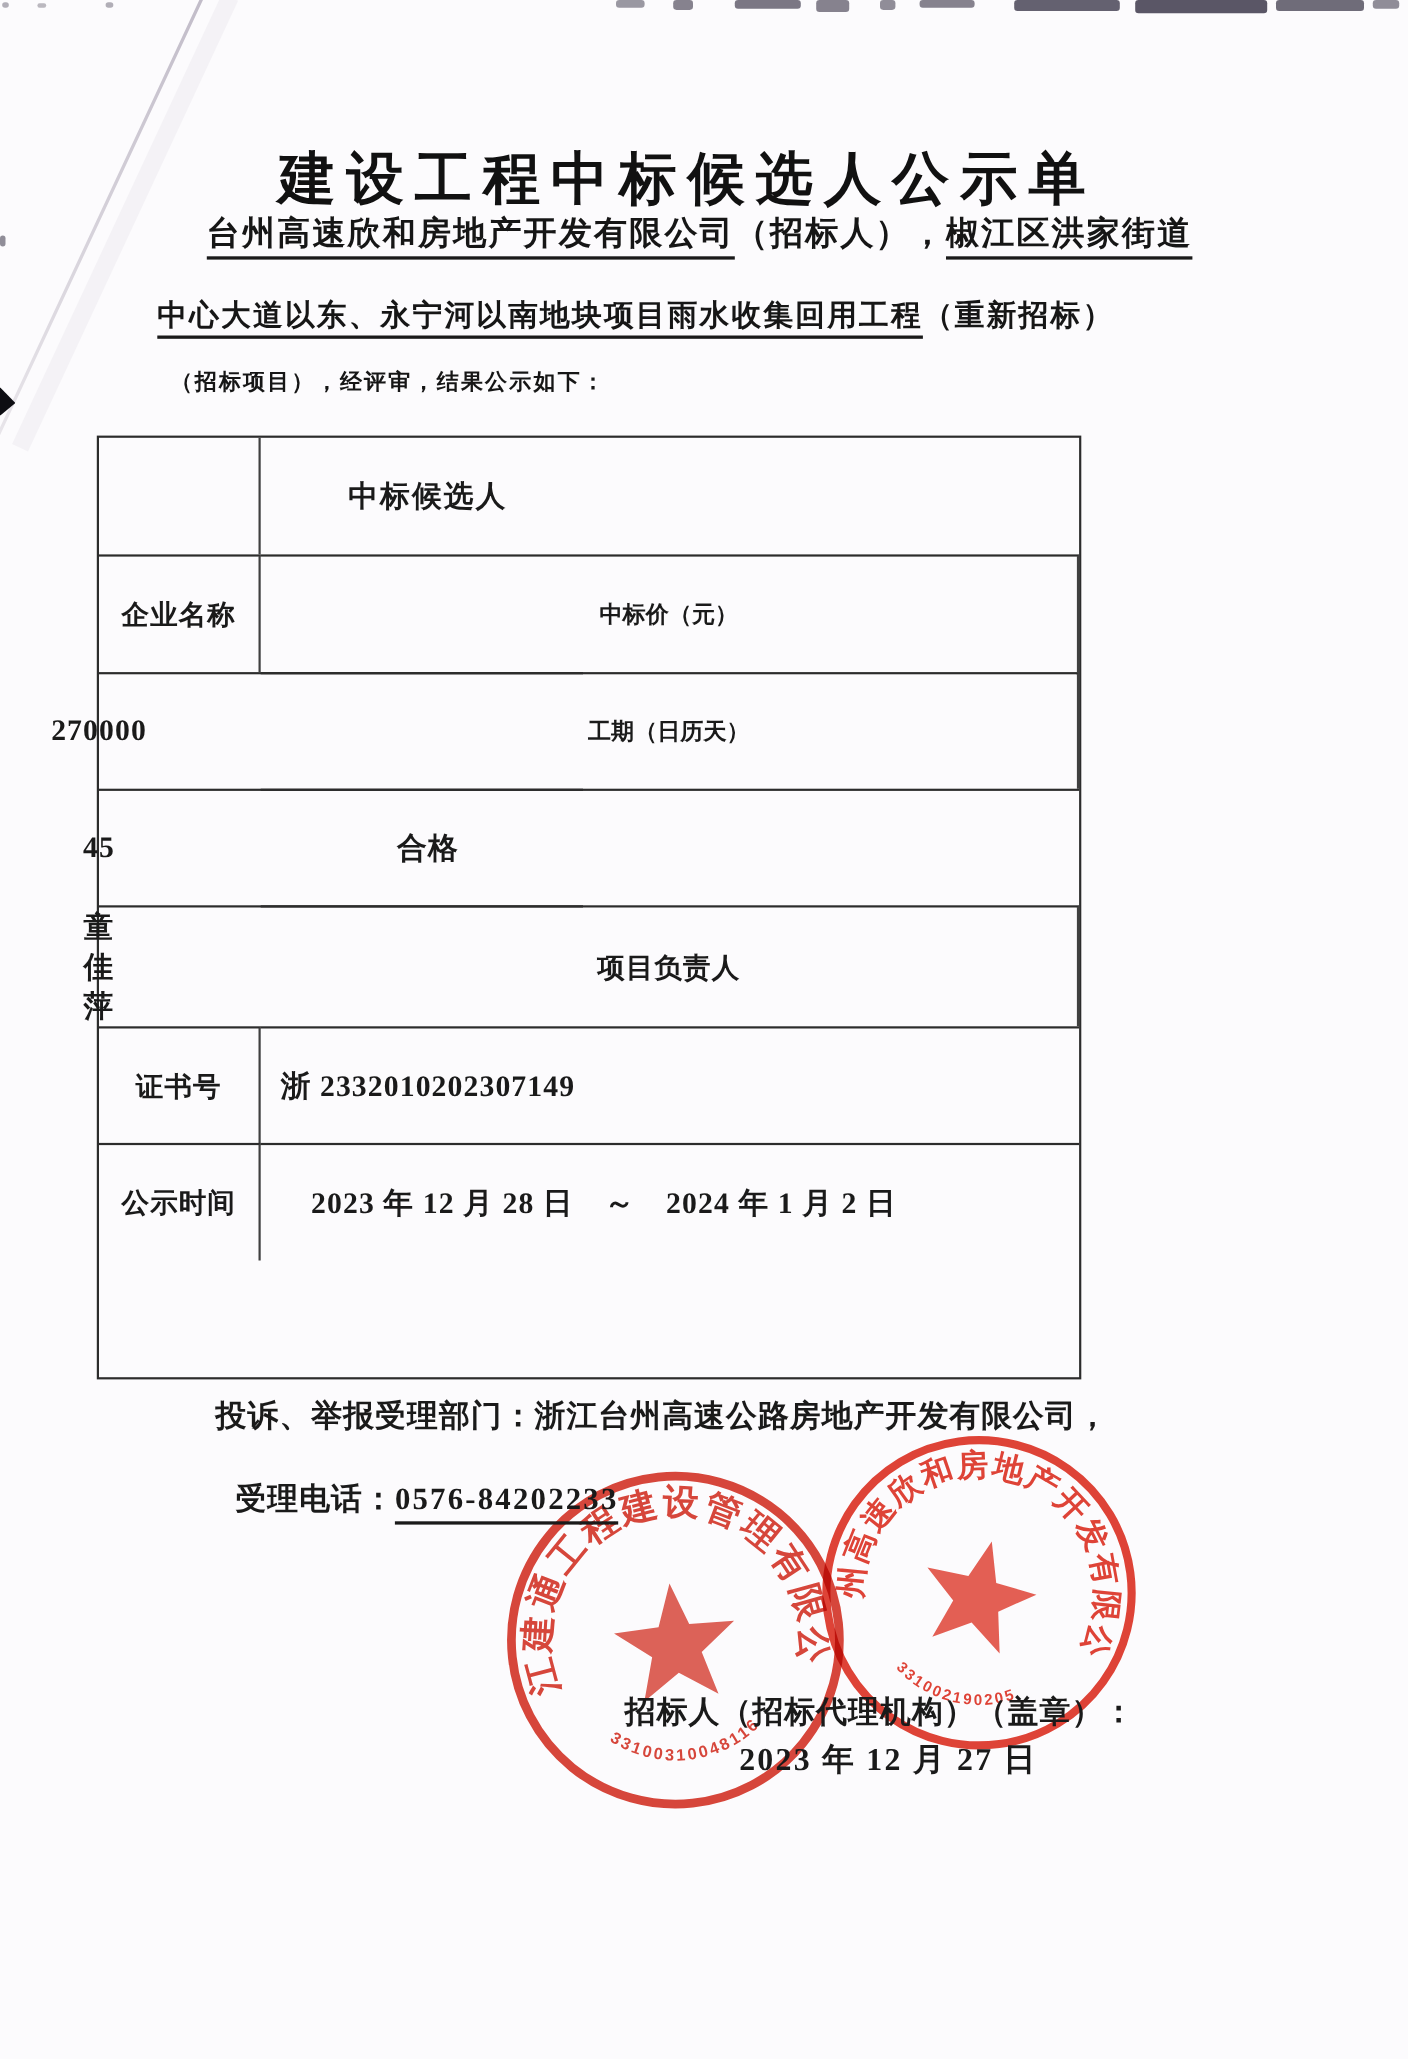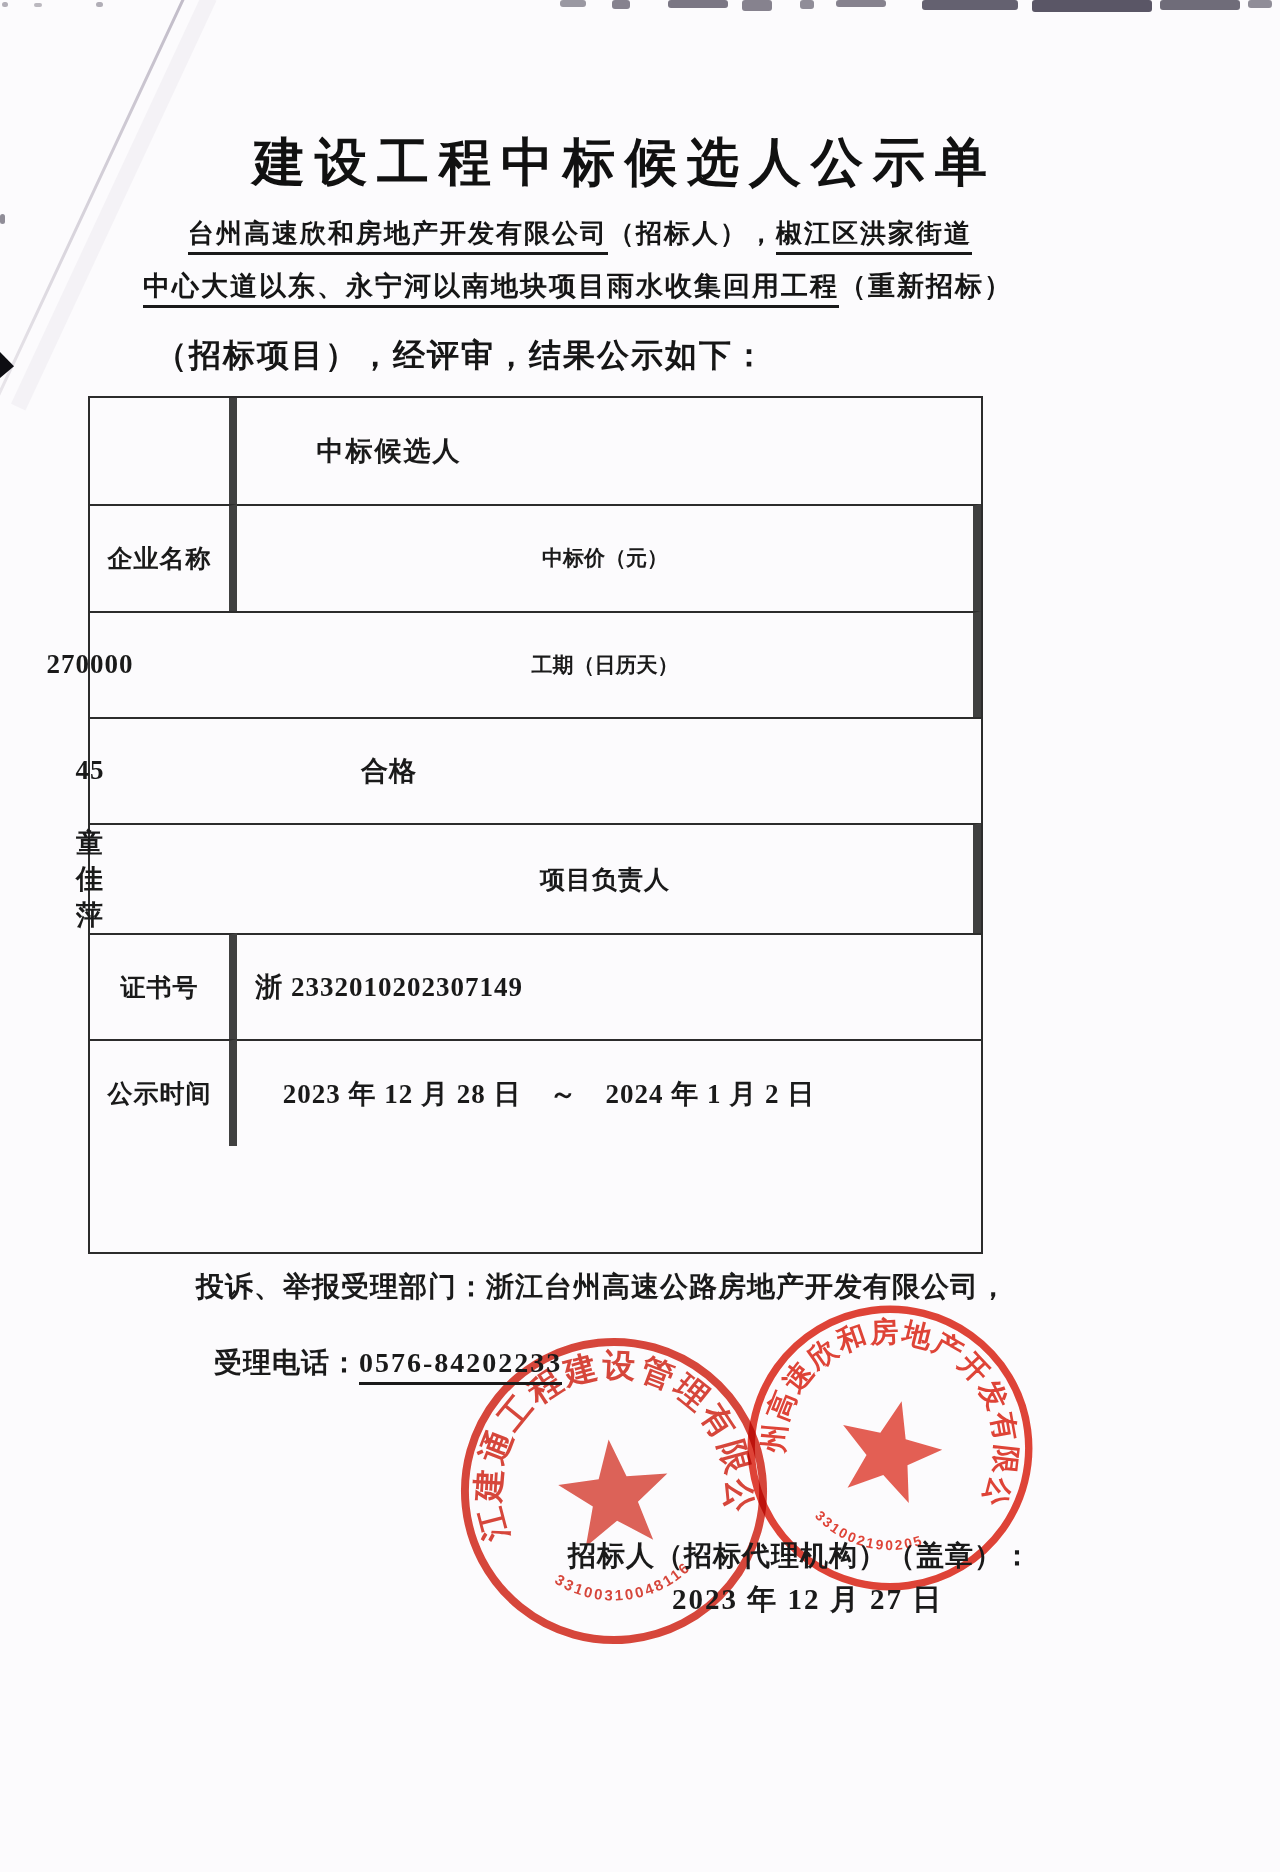--- a/index.html
+++ b/index.html
@@ -10,38 +10,38 @@
     color:#1a1a1a;
   }
   .abs{position:absolute;white-space:nowrap;}
   
   .doc-title{
     left:253px;top:128px;
     font-family:"Liberation Sans","DejaVu Sans",sans-serif;
     font-weight:700;font-size:52px;letter-spacing:10px;color:#111;
   }
   .intro{font-weight:700;color:#161616;}
-  .line1{left:188px;top:216px;font-size:26px;letter-spacing:2px;}
+  .line1{left:188px;top:192px;font-size:30px;letter-spacing:2px;}
   .line2{left:143px;top:268px;font-size:27px;letter-spacing:2px;}
-  .line3{left:155px;top:334px;font-size:32px;letter-spacing:2px;}
+  .line3{left:155px;top:334px;font-size:20px;letter-spacing:2px;}
   .u{border-bottom:3px solid #1a1a1a;padding-bottom:4px;}
   
   .doc-table{
     position:absolute;left:88px;top:396px;width:895px;height:858px;
     border:2px solid #2c2c2c;box-sizing:border-box;
     display:grid;grid-template-columns:147px 1fr;grid-template-rows:repeat(8,1fr);
     background:transparent;
   }
   .cell{
     display:flex;align-items:center;justify-content:center;
     box-sizing:border-box;border-top:2px solid #2c2c2c;
     font-weight:700;
   }
   .cell:nth-child(-n+2){border-top:none;}
-  .lab{border-right:8px solid #404040;font-size:25px;letter-spacing:1px;}
+  .lab{border-right:2px solid #404040;font-size:25px;letter-spacing:1px;}
   .lab.tight{font-size:21px;letter-spacing:0;}
   .val{font-size:27px;letter-spacing:1px;padding-right:440px;}
   .val.hdr{font-size:27px;letter-spacing:2px;}
   .val.wide{padding-right:120px;}
   
   .complaint{left:196px;top:1268px;font-size:28px;font-weight:700;letter-spacing:1px;z-index:3;}
   .phone-line{left:214px;top:1344px;font-size:28px;font-weight:700;letter-spacing:1px;z-index:3;}
   .phone-num{font-family:"Liberation Serif","DejaVu Serif",serif;letter-spacing:2px;}
   .sig1{left:568px;top:1537px;font-size:28px;font-weight:700;letter-spacing:1px;z-index:4;}
   .sig2{left:672px;top:1580px;font-size:29px;font-weight:700;letter-spacing:2px;z-index:4;}

